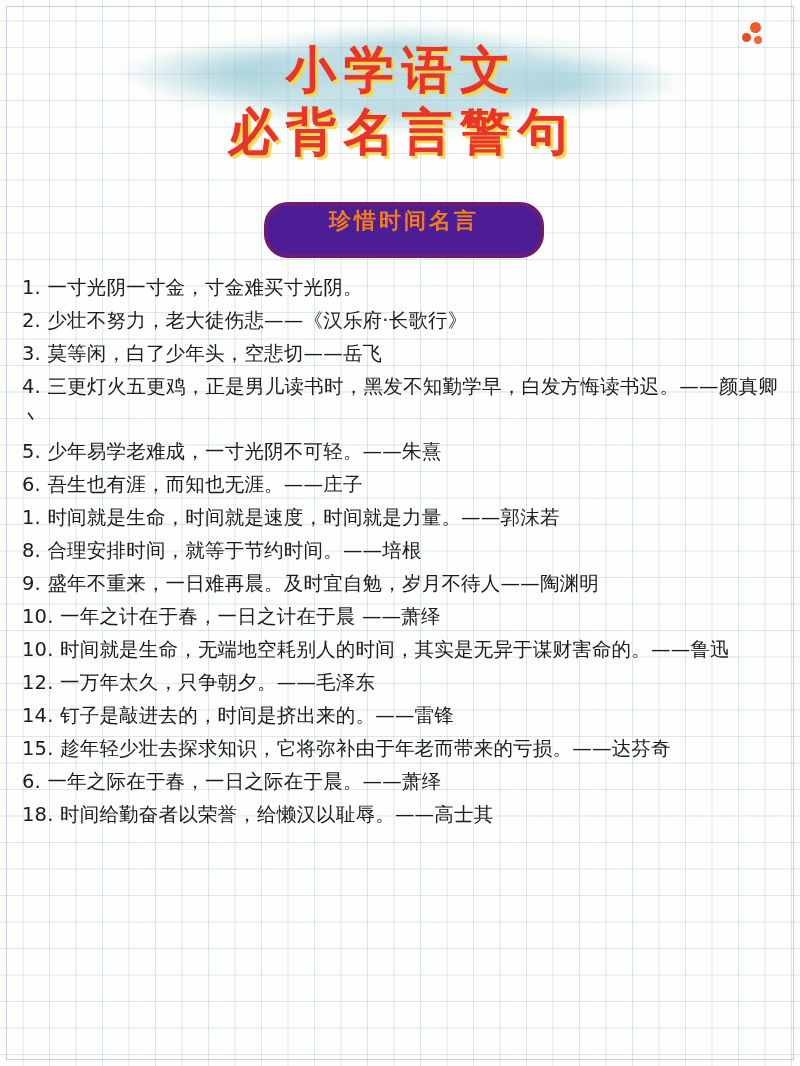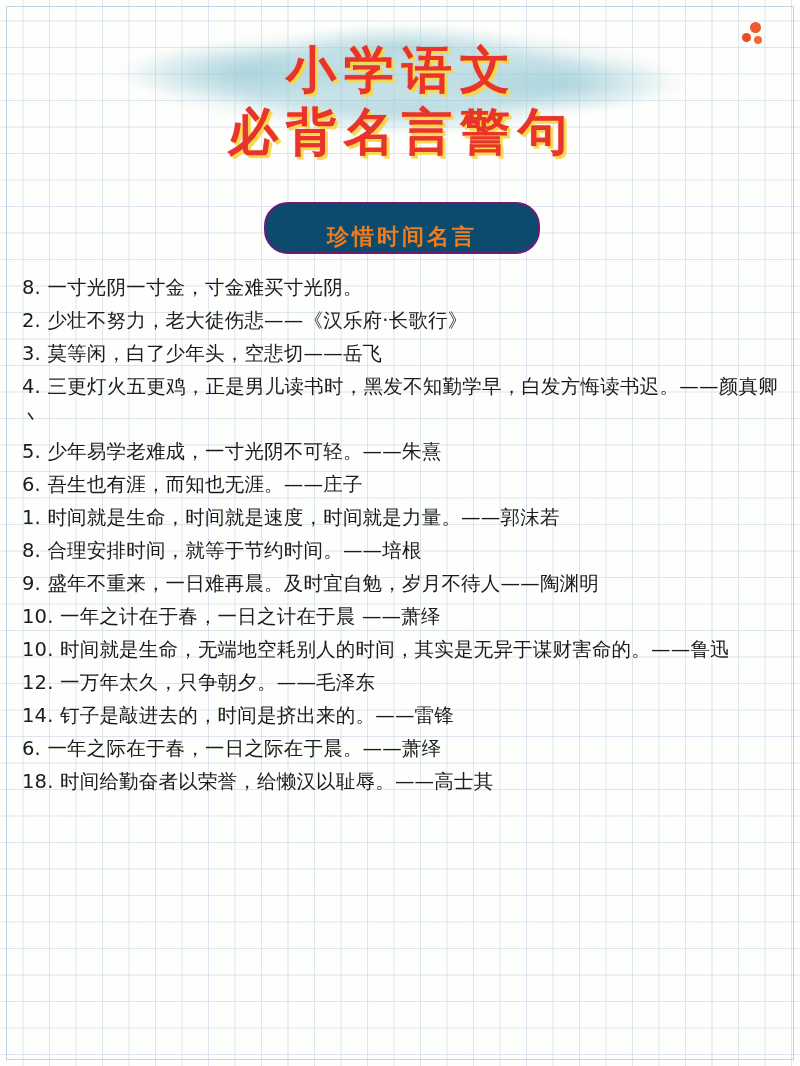--- a/index.html
+++ b/index.html
@@ -96,25 +96,25 @@
     line-height: 56px;
   }
 
   
   .section-pill {
     position: absolute;
     left: 264px;
     top: 202px;
     width: 272px;
     height: 48px;
-    border: 2px solid #701a75;
+    border: 4px solid #701a75;
     border-radius: 24px;
-    background: #0c4a6e;
+    background: #4c1d95;
     display: flex;
-    align-items: flex-end;
+    align-items: flex-start;
     justify-content: center;
   }
   .section-pill span {
     font-family: "DejaVu Sans", sans-serif;
     font-size: 22px;
     font-weight: 700;
     color: #f07c1e;
     letter-spacing: 3px;
   }
 
@@ -152,28 +152,29 @@
   <div class="wash"></div>
   <div class="title-text title-line1">小学语文</div>
   <div class="title-text title-line2">必背名言警句</div>
 </div>
 
 <div class="section-pill">
   <span>珍惜时间名言</span>
 </div>
 
 <div class="content">
-  <p class="item">8. 一寸光阴一寸金，寸金难买寸光阴。</p>
+  <p class="item">1. 一寸光阴一寸金，寸金难买寸光阴。</p>
   <p class="item">2. 少壮不努力，老大徒伤悲——《汉乐府·长歌行》</p>
   <p class="item">3. 莫等闲，白了少年头，空悲切——岳飞</p>
   <p class="item">4. 三更灯火五更鸡，正是男儿读书时，黑发不知勤学早，白发方悔读书迟。——颜真卿丶</p>
   <p class="item">5. 少年易学老难成，一寸光阴不可轻。——朱熹</p>
   <p class="item">6. 吾生也有涯，而知也无涯。——庄子</p>
   <p class="item">1. 时间就是生命，时间就是速度，时间就是力量。——郭沫若</p>
   <p class="item">8. 合理安排时间，就等于节约时间。——培根</p>
   <p class="item">9. 盛年不重来，一日难再晨。及时宜自勉，岁月不待人——陶渊明</p>
   <p class="item">10. 一年之计在于春，一日之计在于晨 ——萧绎</p>
   <p class="item">10. 时间就是生命，无端地空耗别人的时间，其实是无异于谋财害命的。——鲁迅</p>
   <p class="item">12. 一万年太久，只争朝夕。——毛泽东</p>
   <p class="item">14. 钉子是敲进去的，时间是挤出来的。——雷锋</p>
+  <p class="item">15. 趁年轻少壮去探求知识，它将弥补由于年老而带来的亏损。——达芬奇</p>
   <p class="item">6. 一年之际在于春，一日之际在于晨。——萧绎</p>
   <p class="item">18. 时间给勤奋者以荣誉，给懒汉以耻辱。——高士其</p>
 </div>
 
 </body></html>

